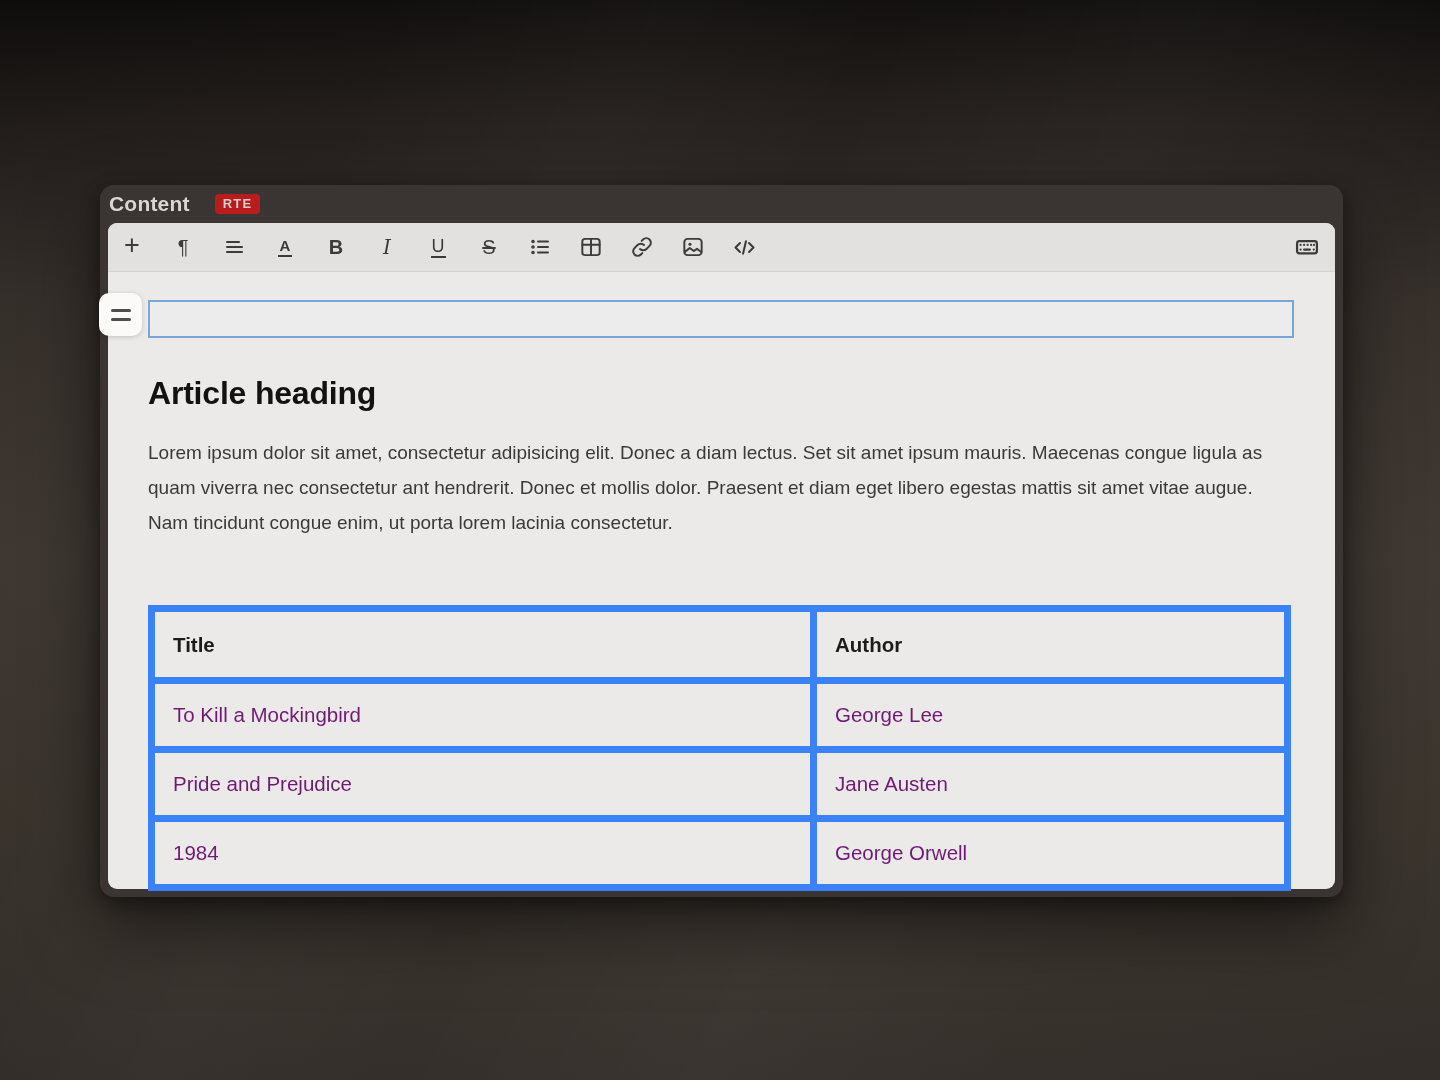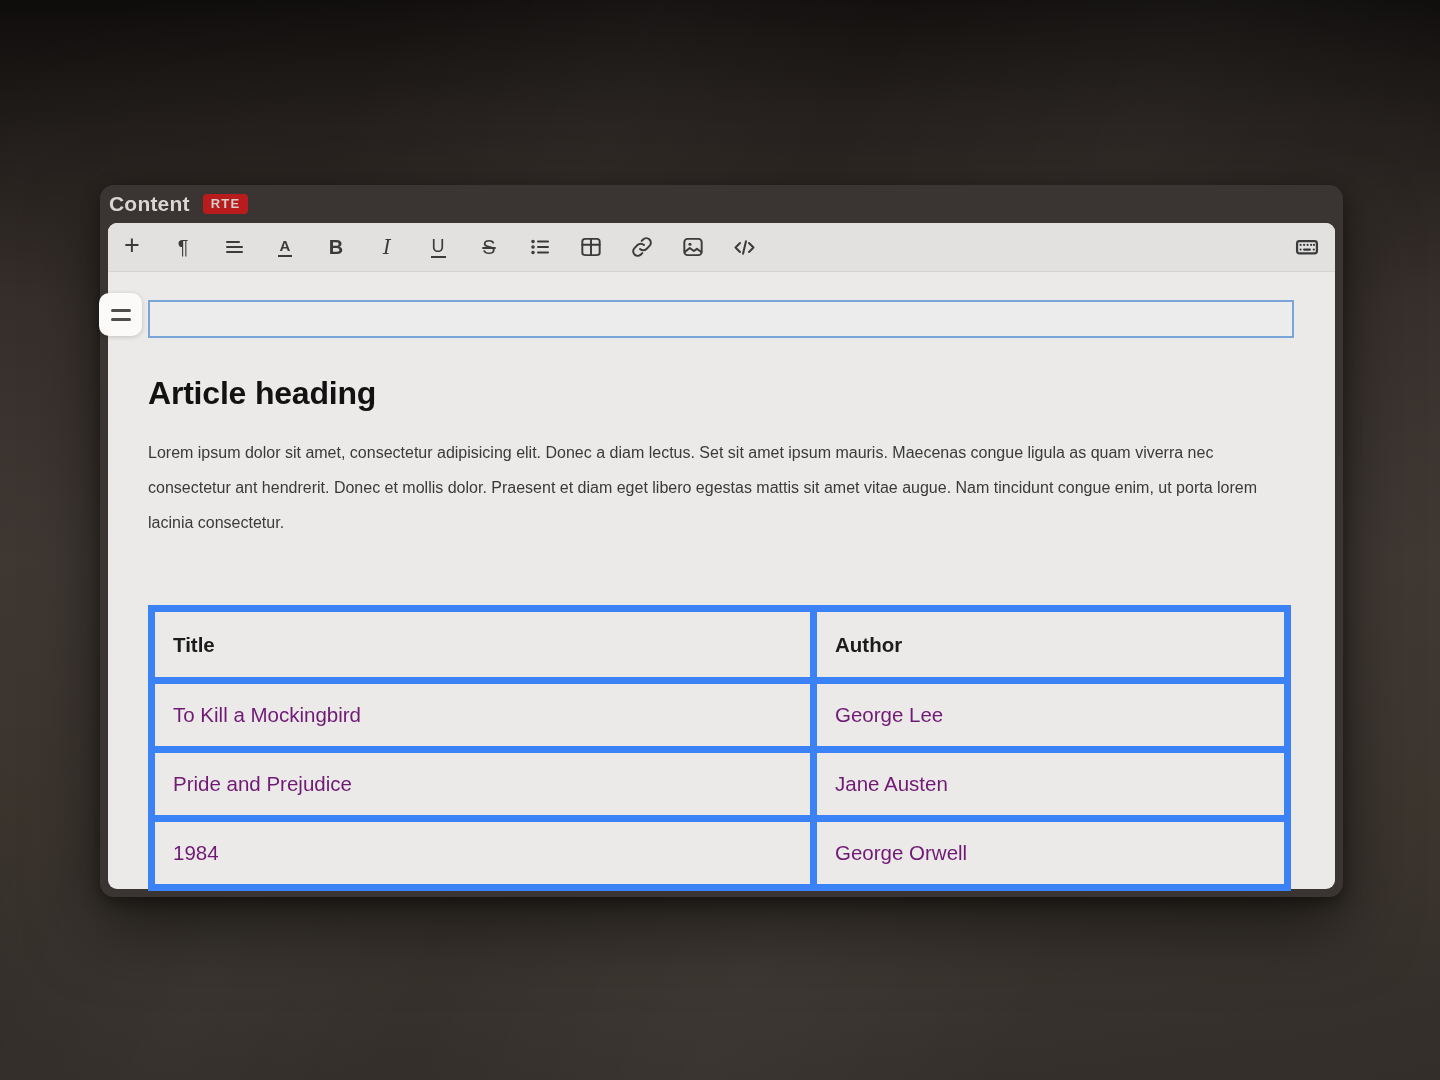--- a/index.html
+++ b/index.html
@@ -11,21 +11,21 @@
       radial-gradient(120% 95% at 56% 58%, rgba(95,84,74,0.30), rgba(0,0,0,0) 72%),
       linear-gradient(180deg,#0f0d0c 0%,#201c1a 12%,#322c28 28%,#3a342f 52%,#353029 76%,#2f2b27 100%);
   }
 
   
   .window {
     position:absolute; left:100px; top:185px; width:1243px; height:712px;
     background:#3a3532; border-radius:14px;
     box-shadow:0 30px 70px rgba(0,0,0,0.5), 0 6px 18px rgba(0,0,0,0.4);
   }
-  .window-header { height:38px; display:flex; align-items:center; gap:13px; padding-left:9px; }
+  .window-header { height:38px; display:flex; align-items:center; gap:25px; padding-left:9px; }
   .field-label { color:#d9d6d4; font-size:21px; font-weight:600; letter-spacing:0.2px; }
   .field-badge {
     background:#b91c1c; color:#d2cfcc; font-size:13px; font-weight:600;
     letter-spacing:1.2px; padding:3px 8px 4px; border-radius:4px; line-height:1;
   }
 
   
   .editor {
     position:absolute; left:8px; top:38px; width:1227px; height:666px;
     background:#ebeae9; border-radius:9px;
@@ -69,21 +69,21 @@
     border:2px solid #7aa5d9; background:#edecec;
   }
 
   
   .heading {
     position:absolute; left:40px; top:148px;
     font-size:32px; line-height:44px; font-weight:700; color:#121212; letter-spacing:-0.2px;
   }
   .para {
     position:absolute; left:40px; top:212px; width:1150px;
-    font-size:16px; line-height:35px; color:#3a3a3a;
+    font-size:19px; line-height:35px; color:#3a3a3a;
   }
 
   
   .books-table {
     position:absolute; left:40px; top:382px; width:1143px;
     border-collapse:collapse; table-layout:fixed;
   }
   .books-table col.c1 { width:662px; }
   .books-table th, .books-table td {
     border:7px solid #3b82f6; text-align:left; padding-left:18px;

